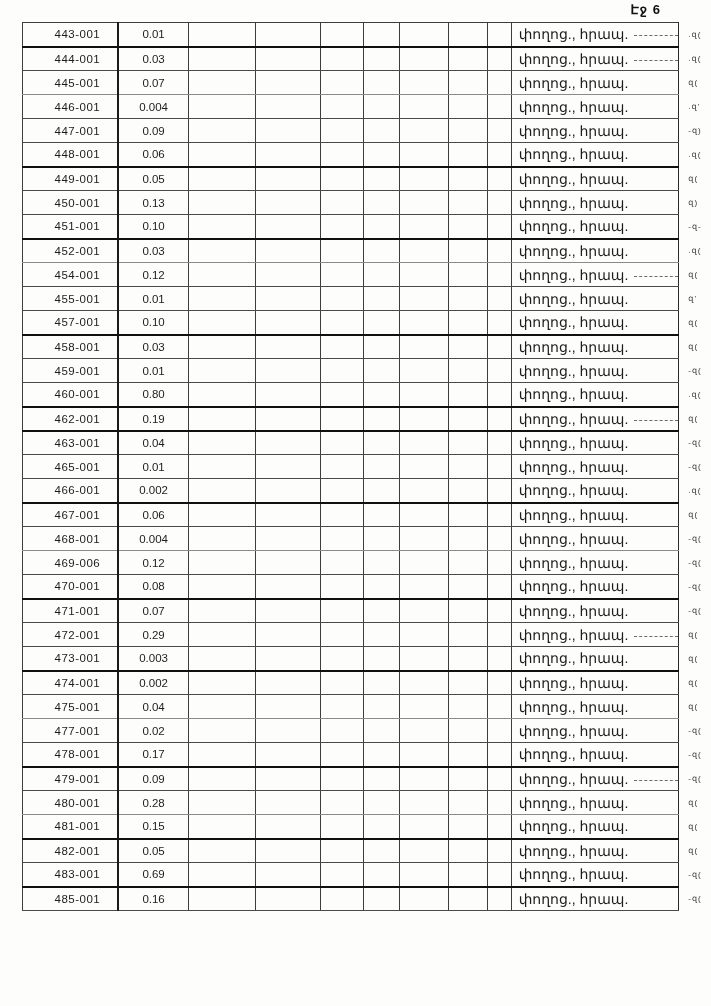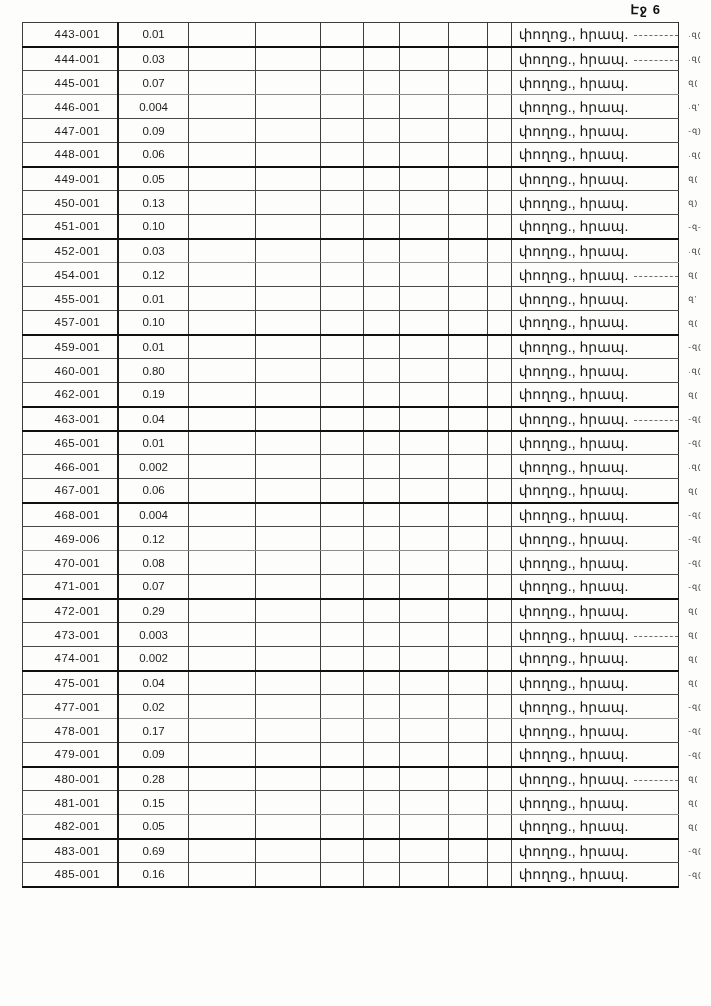--- a/index.html
+++ b/index.html
@@ -285,20 +285,33 @@
       <td class="c-empty"></td>
       <td class="c-empty"></td>
       <td class="c-empty"></td>
       <td class="c-empty"></td>
       <td class="c-empty"></td>
       <td class="c-empty"></td>
       <td class="c-type">փողոց., հրապ.</td>
       <td class="c-frag">զ(</td>
     </tr>
         <tr>
+      <td class="c-id">458-001</td>
+      <td class="c-val">0.03</td>
+      <td class="c-empty"></td>
+      <td class="c-empty"></td>
+      <td class="c-empty"></td>
+      <td class="c-empty"></td>
+      <td class="c-empty"></td>
+      <td class="c-empty"></td>
+      <td class="c-empty"></td>
+      <td class="c-type">փողոց., հրապ.</td>
+      <td class="c-frag">զ(</td>
+    </tr>
+        <tr>
       <td class="c-id">459-001</td>
       <td class="c-val">0.01</td>
       <td class="c-empty"></td>
       <td class="c-empty"></td>
       <td class="c-empty"></td>
       <td class="c-empty"></td>
       <td class="c-empty"></td>
       <td class="c-empty"></td>
       <td class="c-empty"></td>
       <td class="c-type">փողոց., հրապ.</td>

